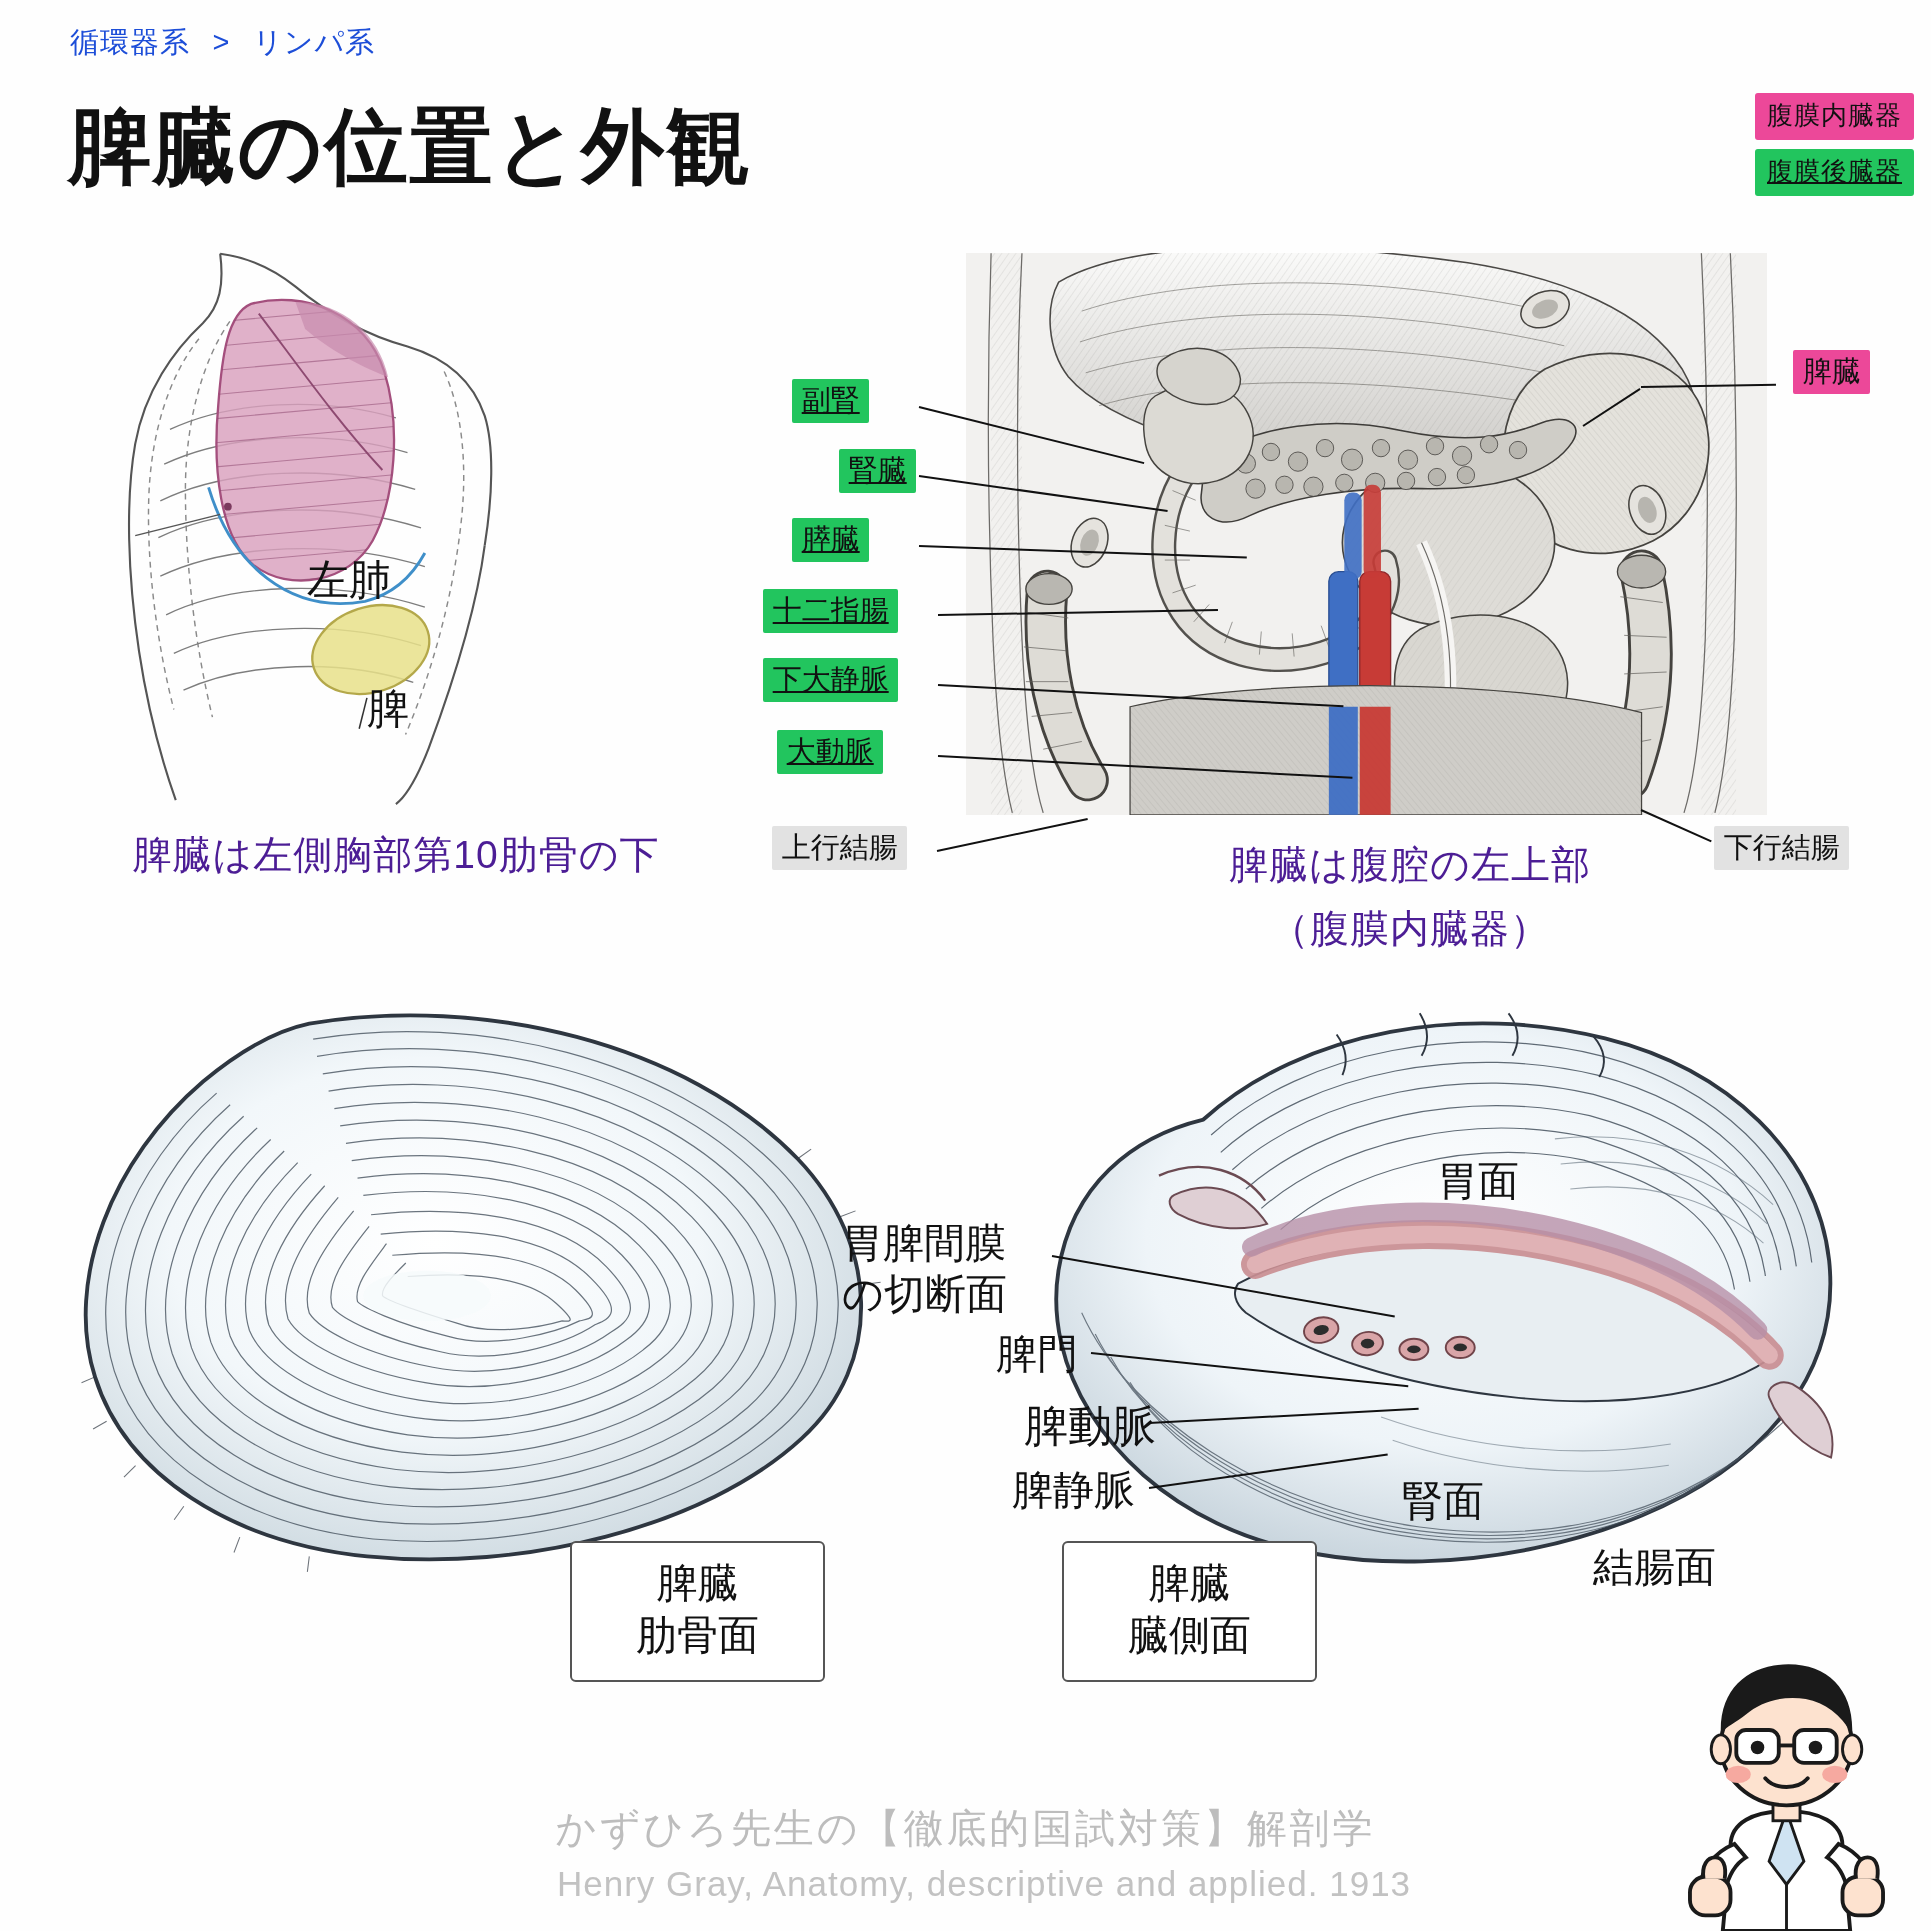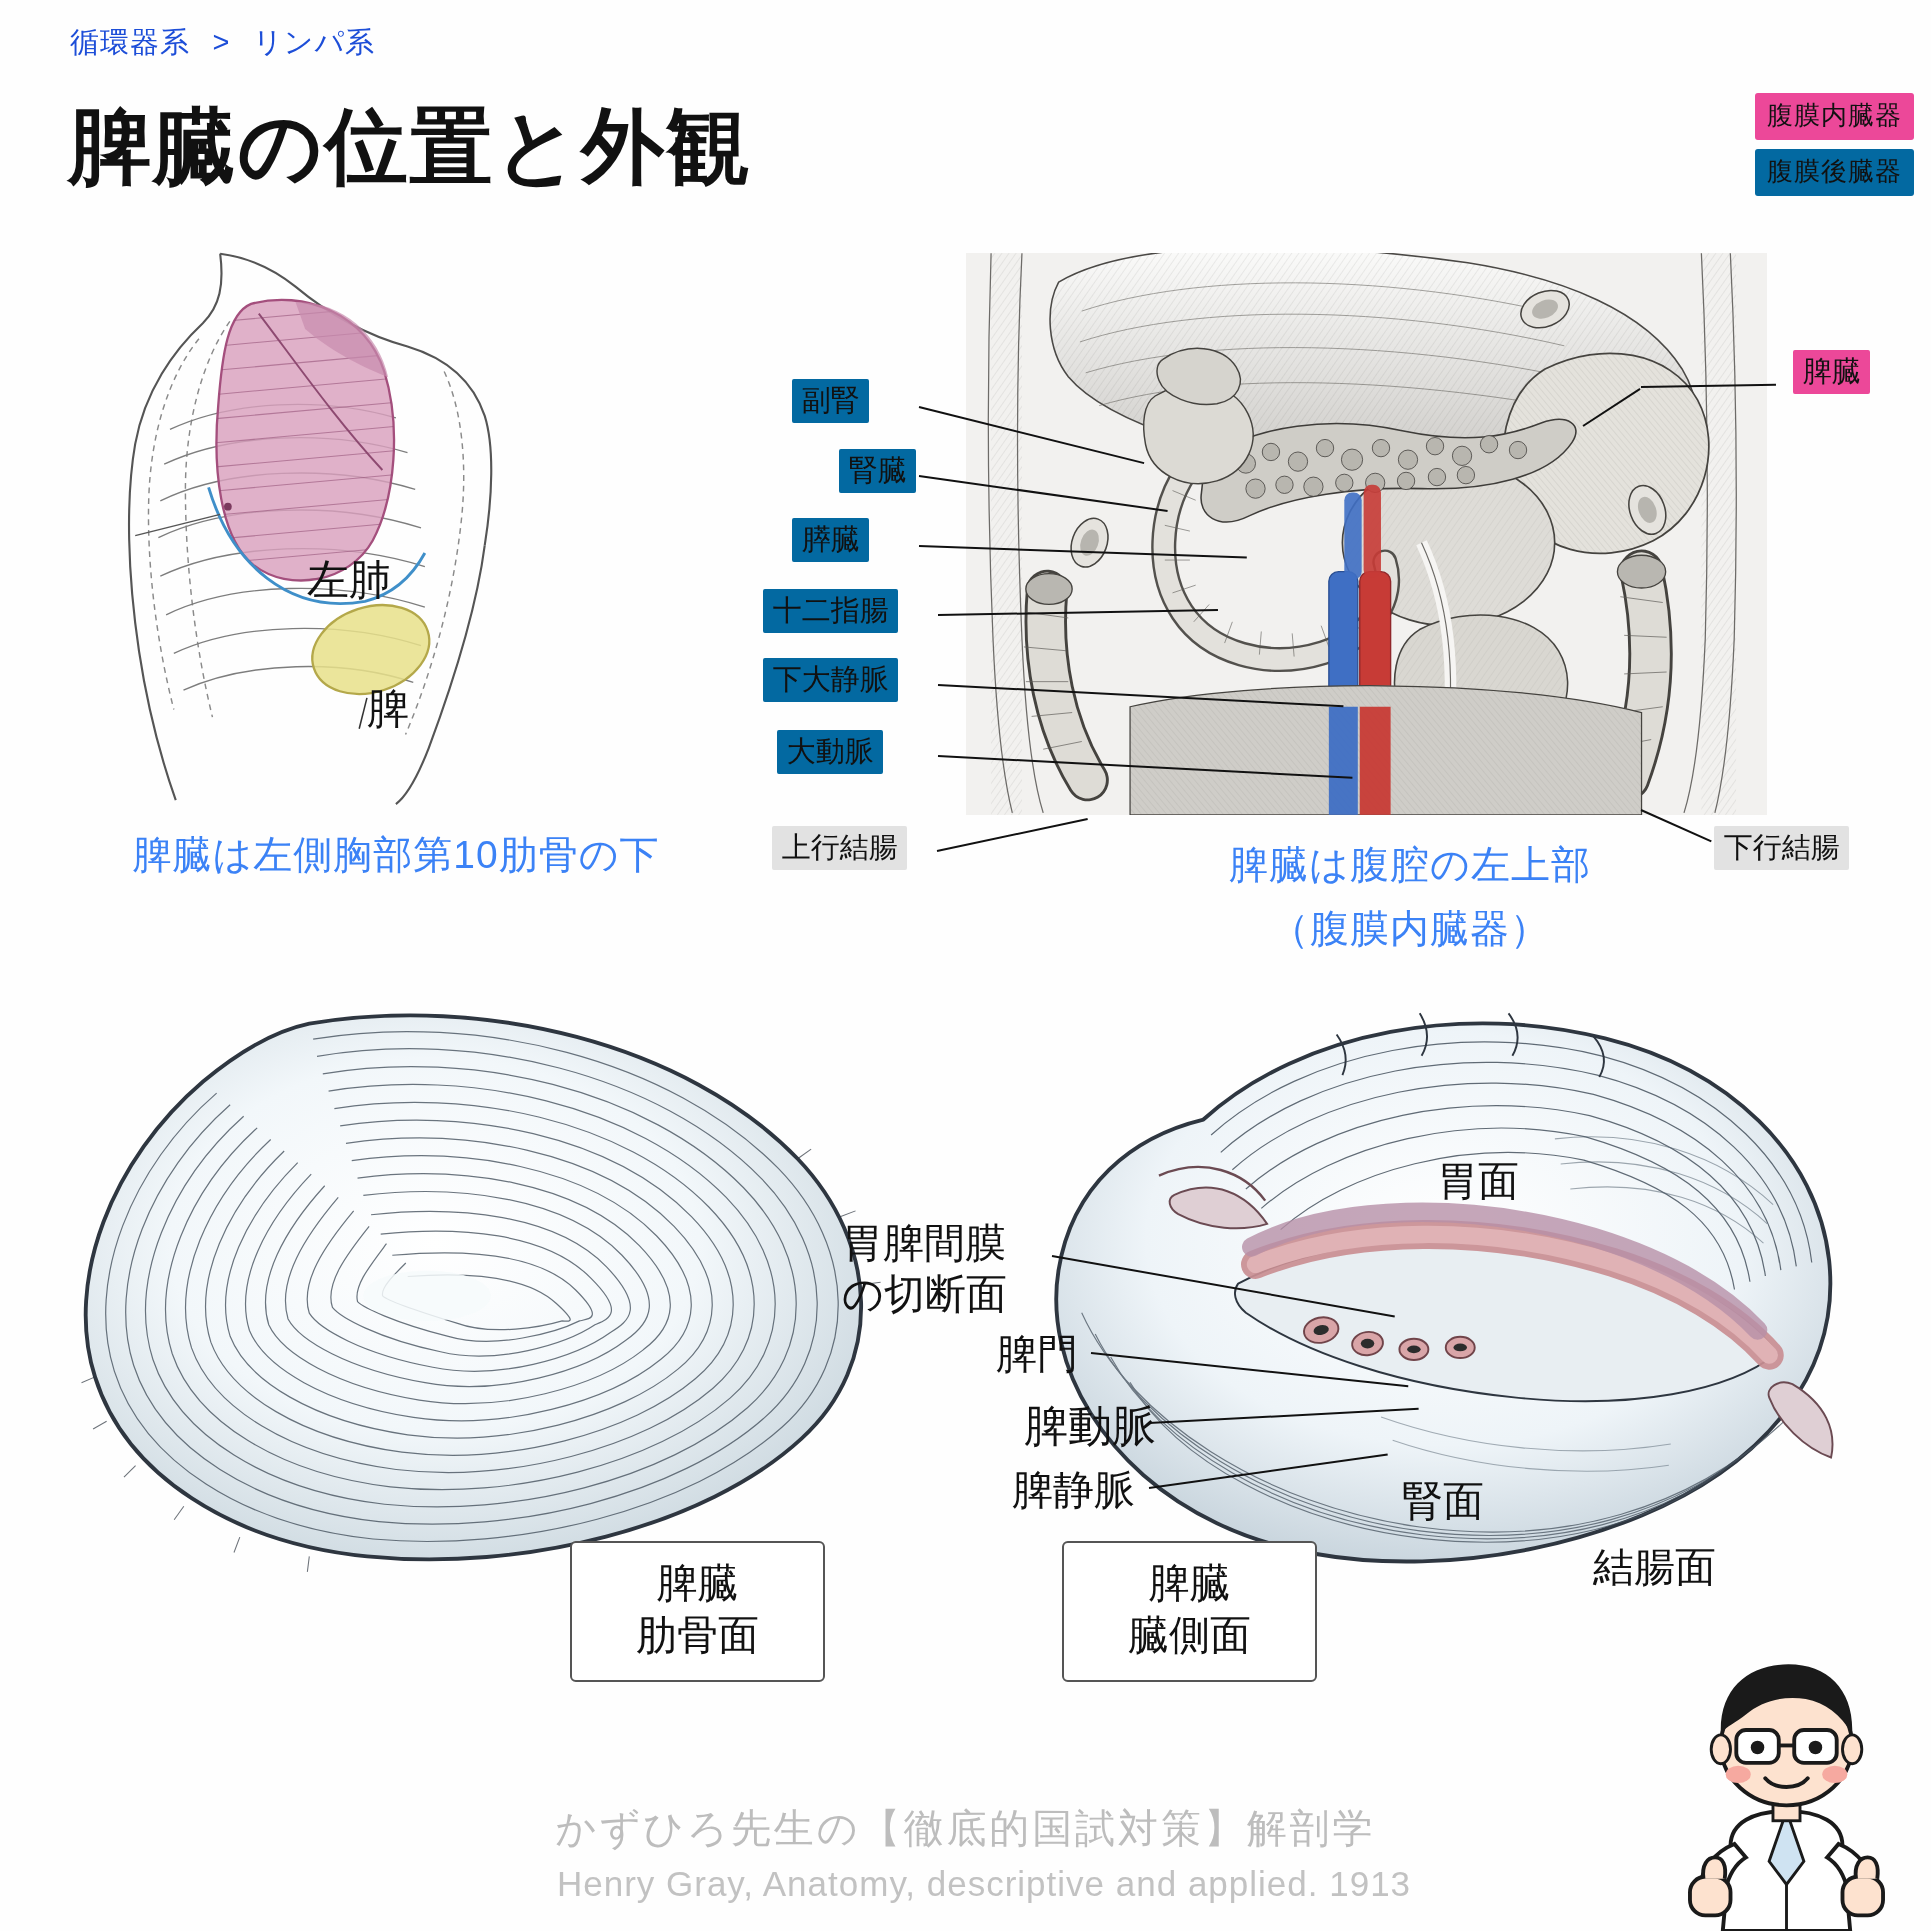--- a/index.html
+++ b/index.html
@@ -57,21 +57,21 @@
     gap: 9.7px;
   }
   .legend-chip {
     font-size: 26px;
     padding: 4.8px 11.6px 6.8px 11.6px;
     border-radius: 2.9px;
     letter-spacing: 1px;
     white-space: nowrap;
   }
   .chip-yellow { background: #ec4899; margin-left: 15px; }
-  .chip-blue { background: #0369a1; }
+  .chip-blue { background: #22c55e; text-decoration: underline; }
   .chip-grey { background: #e2e2e2; }
 
   
   .lbl {
     position: absolute;
     font-size: 29px;
     line-height: 1.18;
     padding: 3.9px 9.7px 5.8px 9.7px;
     white-space: nowrap;
     border-radius: 1.9px;
@@ -92,21 +92,21 @@
     left: 106px;
     top: 246px;
     width: 406px;
     height: 560px;
   }
   #panel-torso svg { width: 100%; height: 100%; display: block; }
 
   .cap {
     position: absolute;
     font-size: 39px;
-    color: #3b82f6;
+    color: #4c1d95;
     letter-spacing: 1px;
     text-align: center;
   }
 
   
   #panel-abdomen {
     position: absolute;
     left: 966px;
     top: 253px;
     width: 801px;

